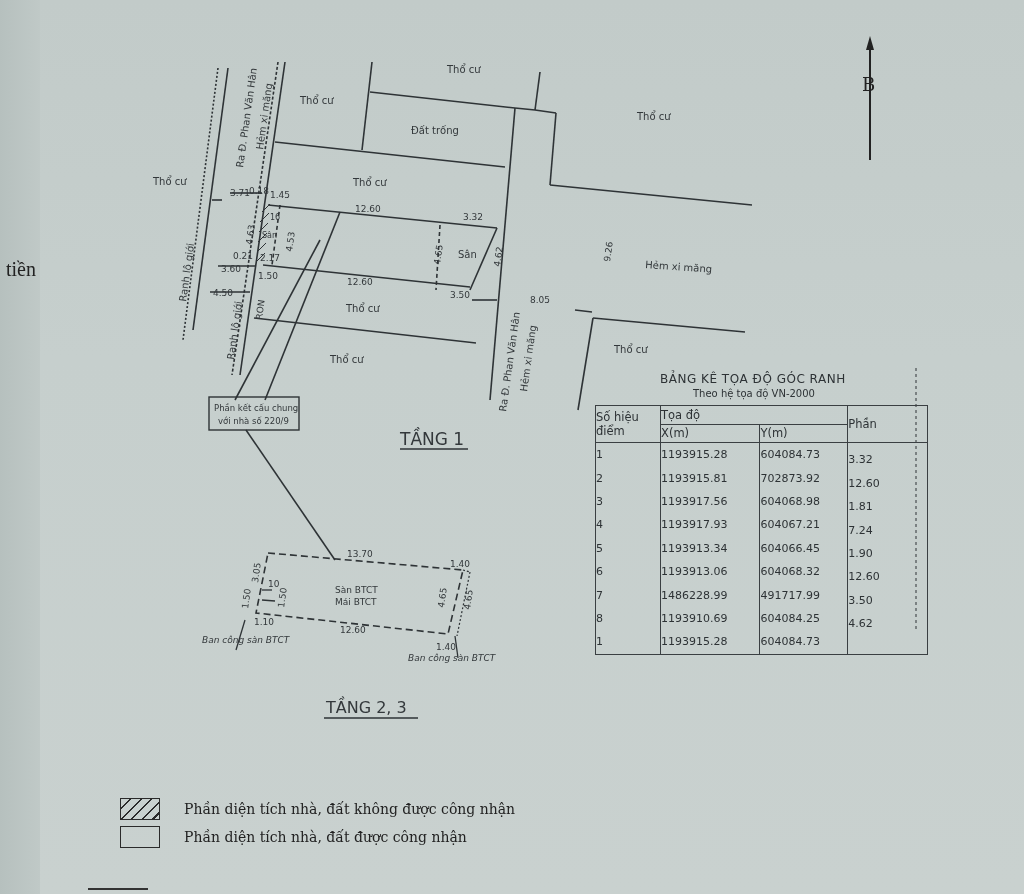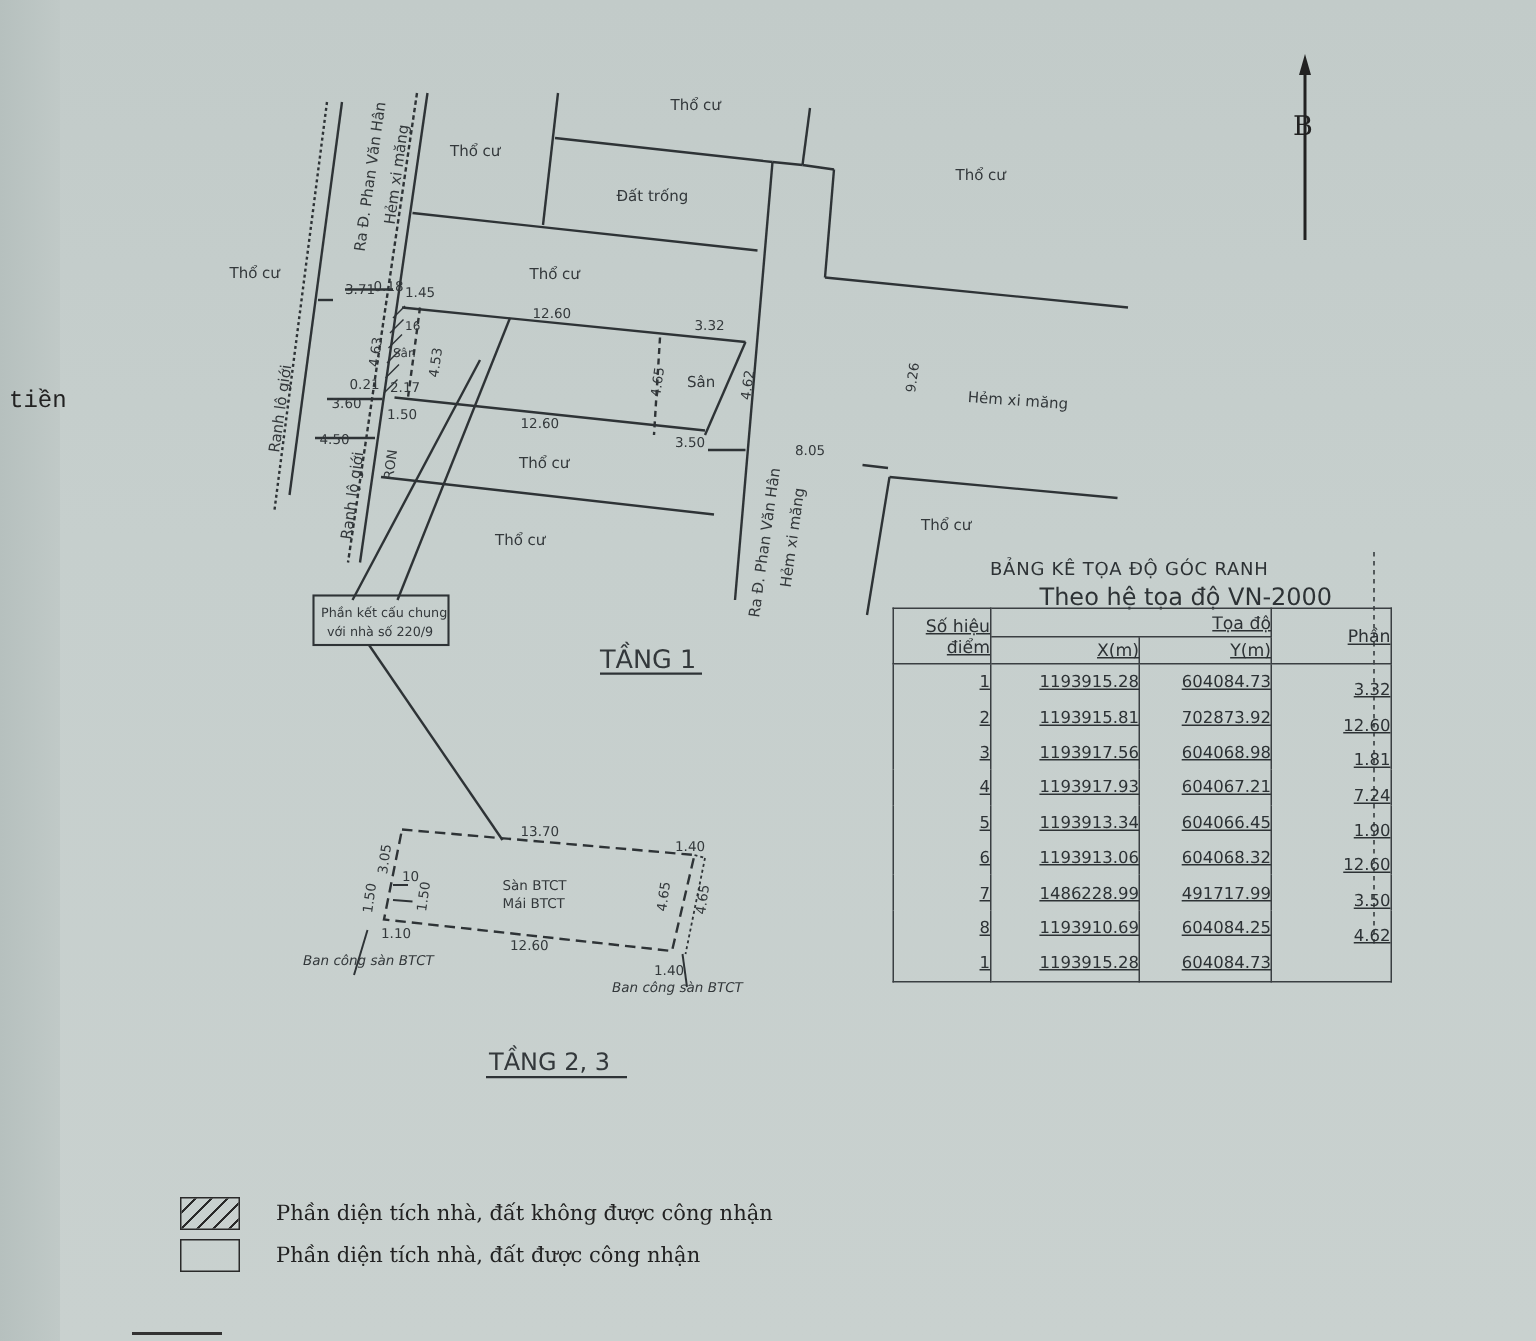--- a/index.html
+++ b/index.html
@@ -1,31 +1,31 @@
 <!DOCTYPE html>
 <html><head>
 <meta charset="utf-8">
 <style>
   html,body{margin:0;padding:0;}
   body{width:1024px;height:894px;overflow:hidden;background:#bfc8c6;position:relative;font-family:"DejaVu Sans",sans-serif;color:#2a2e30;}
   .page{position:absolute;left:0;top:0;width:1024px;height:894px;background:linear-gradient(180deg,#c2cbc9 0%,#c6cfcd 40%,#c9d1cf 100%);}
   .fold{position:absolute;left:0;top:0;width:40px;height:894px;background:linear-gradient(90deg,#b6c0be,#c0c9c7);}
   .title{position:absolute;left:165px;top:18px;font-family:"DejaVu Serif",serif;font-weight:bold;font-size:20px;letter-spacing:-0.3px;color:#1f2326;}
-  .side-word{position:absolute;left:6px;top:258px;font-family:Liberation Mono, monospace;font-size:16px;color:#222;}
+  .side-word{position:absolute;left:6px;top:258px;font-family:Liberation Serif, serif;font-size:20px;color:#222;}
   .north{position:absolute;left:858px;top:36px;width:24px;height:126px;}
   .north-label{position:absolute;left:862px;top:74px;font-family:"DejaVu Serif",serif;font-size:18px;color:#222;}
   svg.plan{position:absolute;left:0;top:0;}
   .lbl{font-family:"DejaVu Sans",sans-serif;fill:#33383b;}
   .tbl{position:absolute;left:595px;top:405px;width:333px;border-collapse:collapse;font-size:11px;color:#2d3235;}
-  .tbl td,.tbl th{border:1.4px solid #3a3f42;padding:0;text-align:right;font-weight:normal;text-decoration:underline;}
+  .tbl td,.tbl th{border:1.4px solid #3a3f42;padding:0;text-align:left;font-weight:normal;}
   .tbl th{height:17px;font-size:11.5px;}
   .tbl .body td{border-top:none;border-bottom:none;height:23.4px;}
   .tbl .body td.edge{vertical-align:bottom;}
   .tbl-title{position:absolute;left:660px;top:372px;font-size:12px;letter-spacing:0.5px;color:#2d3235;}
-  .tbl-sub{position:absolute;left:693px;top:388px;font-size:16px;color:#2d3235;}
+  .tbl-sub{position:absolute;left:693px;top:388px;font-size:10px;color:#2d3235;}
   .legend{position:absolute;left:120px;top:795px;font-family:"DejaVu Serif",serif;font-size:14px;color:#222;}
   .legend .row{display:flex;align-items:center;height:28px;}
   .legend .box{width:40px;height:22px;border:1.5px solid #2a2a2a;margin-right:24px;box-sizing:border-box;}
   .legend .box.hatch{background:repeating-linear-gradient(135deg,transparent 0 6px,#2a2a2a 6px 7.5px);}
   .bottom-line{position:absolute;left:88px;top:888px;width:60px;height:2px;background:#333;}
   .watermark{position:absolute;left:445px;top:425px;font-size:34px;font-style:italic;font-weight:bold;color:rgba(235,240,240,0.55);letter-spacing:1px;}
 </style>
 </head>
 <body>
 

